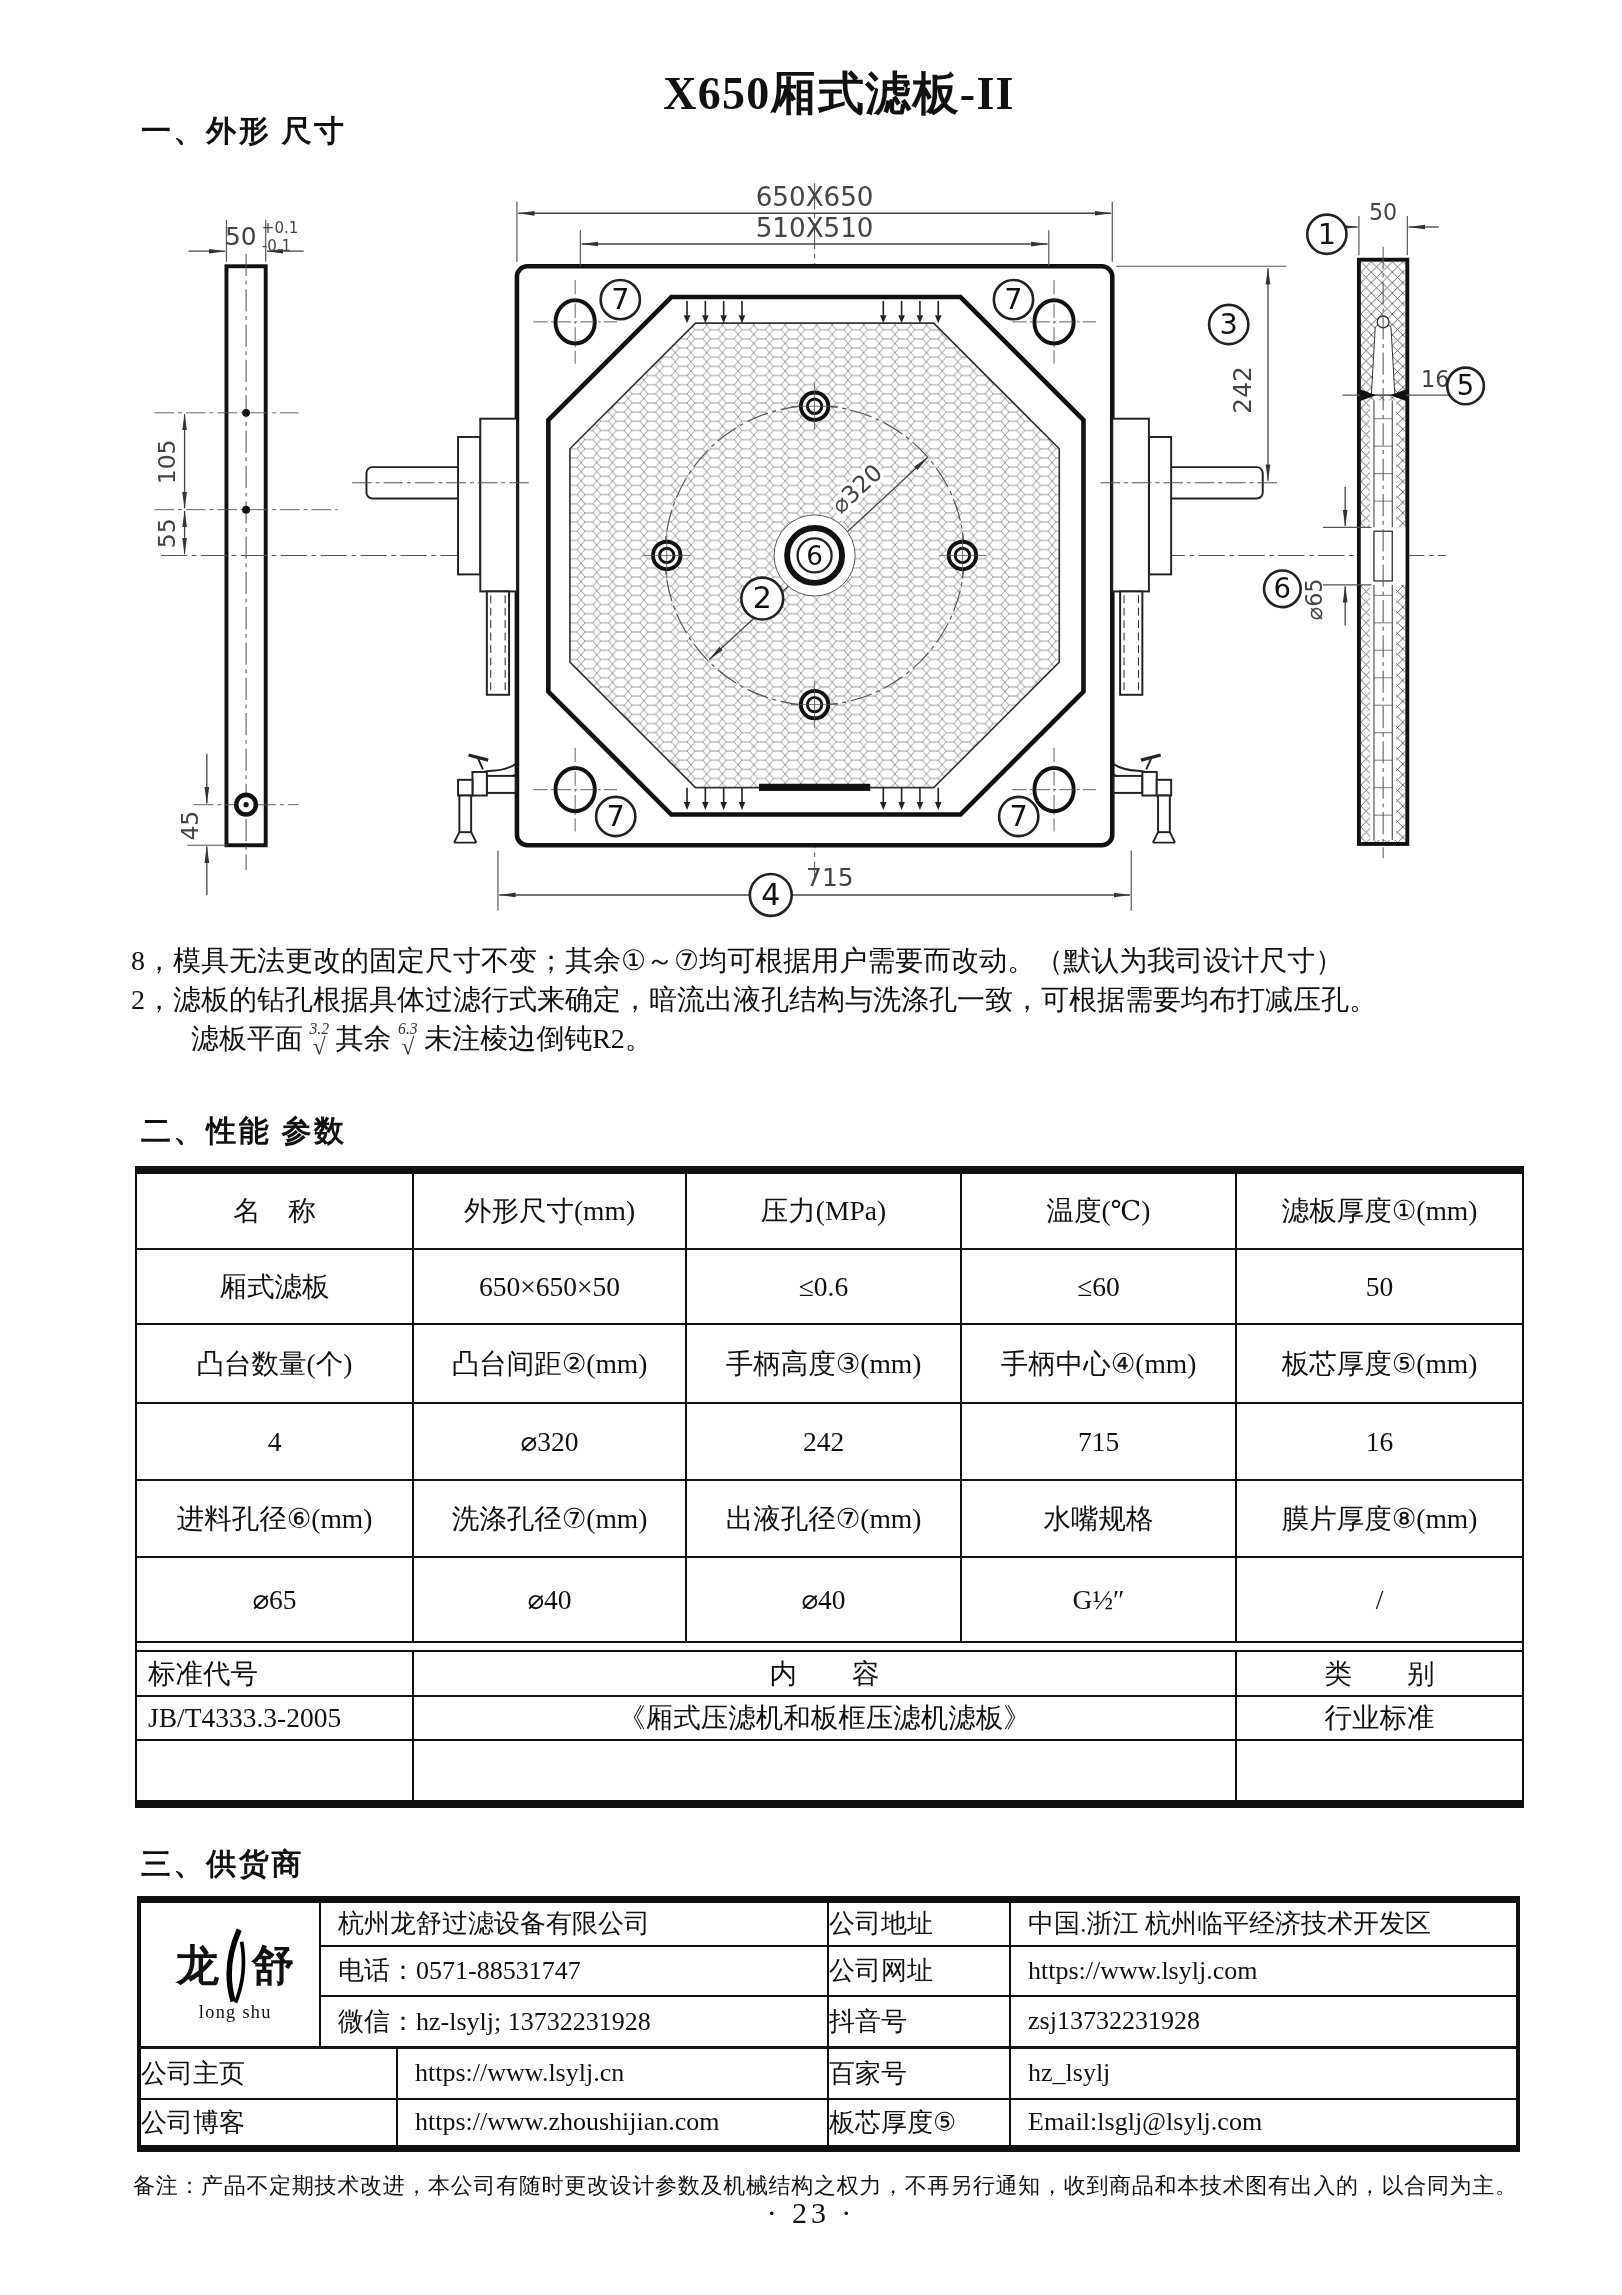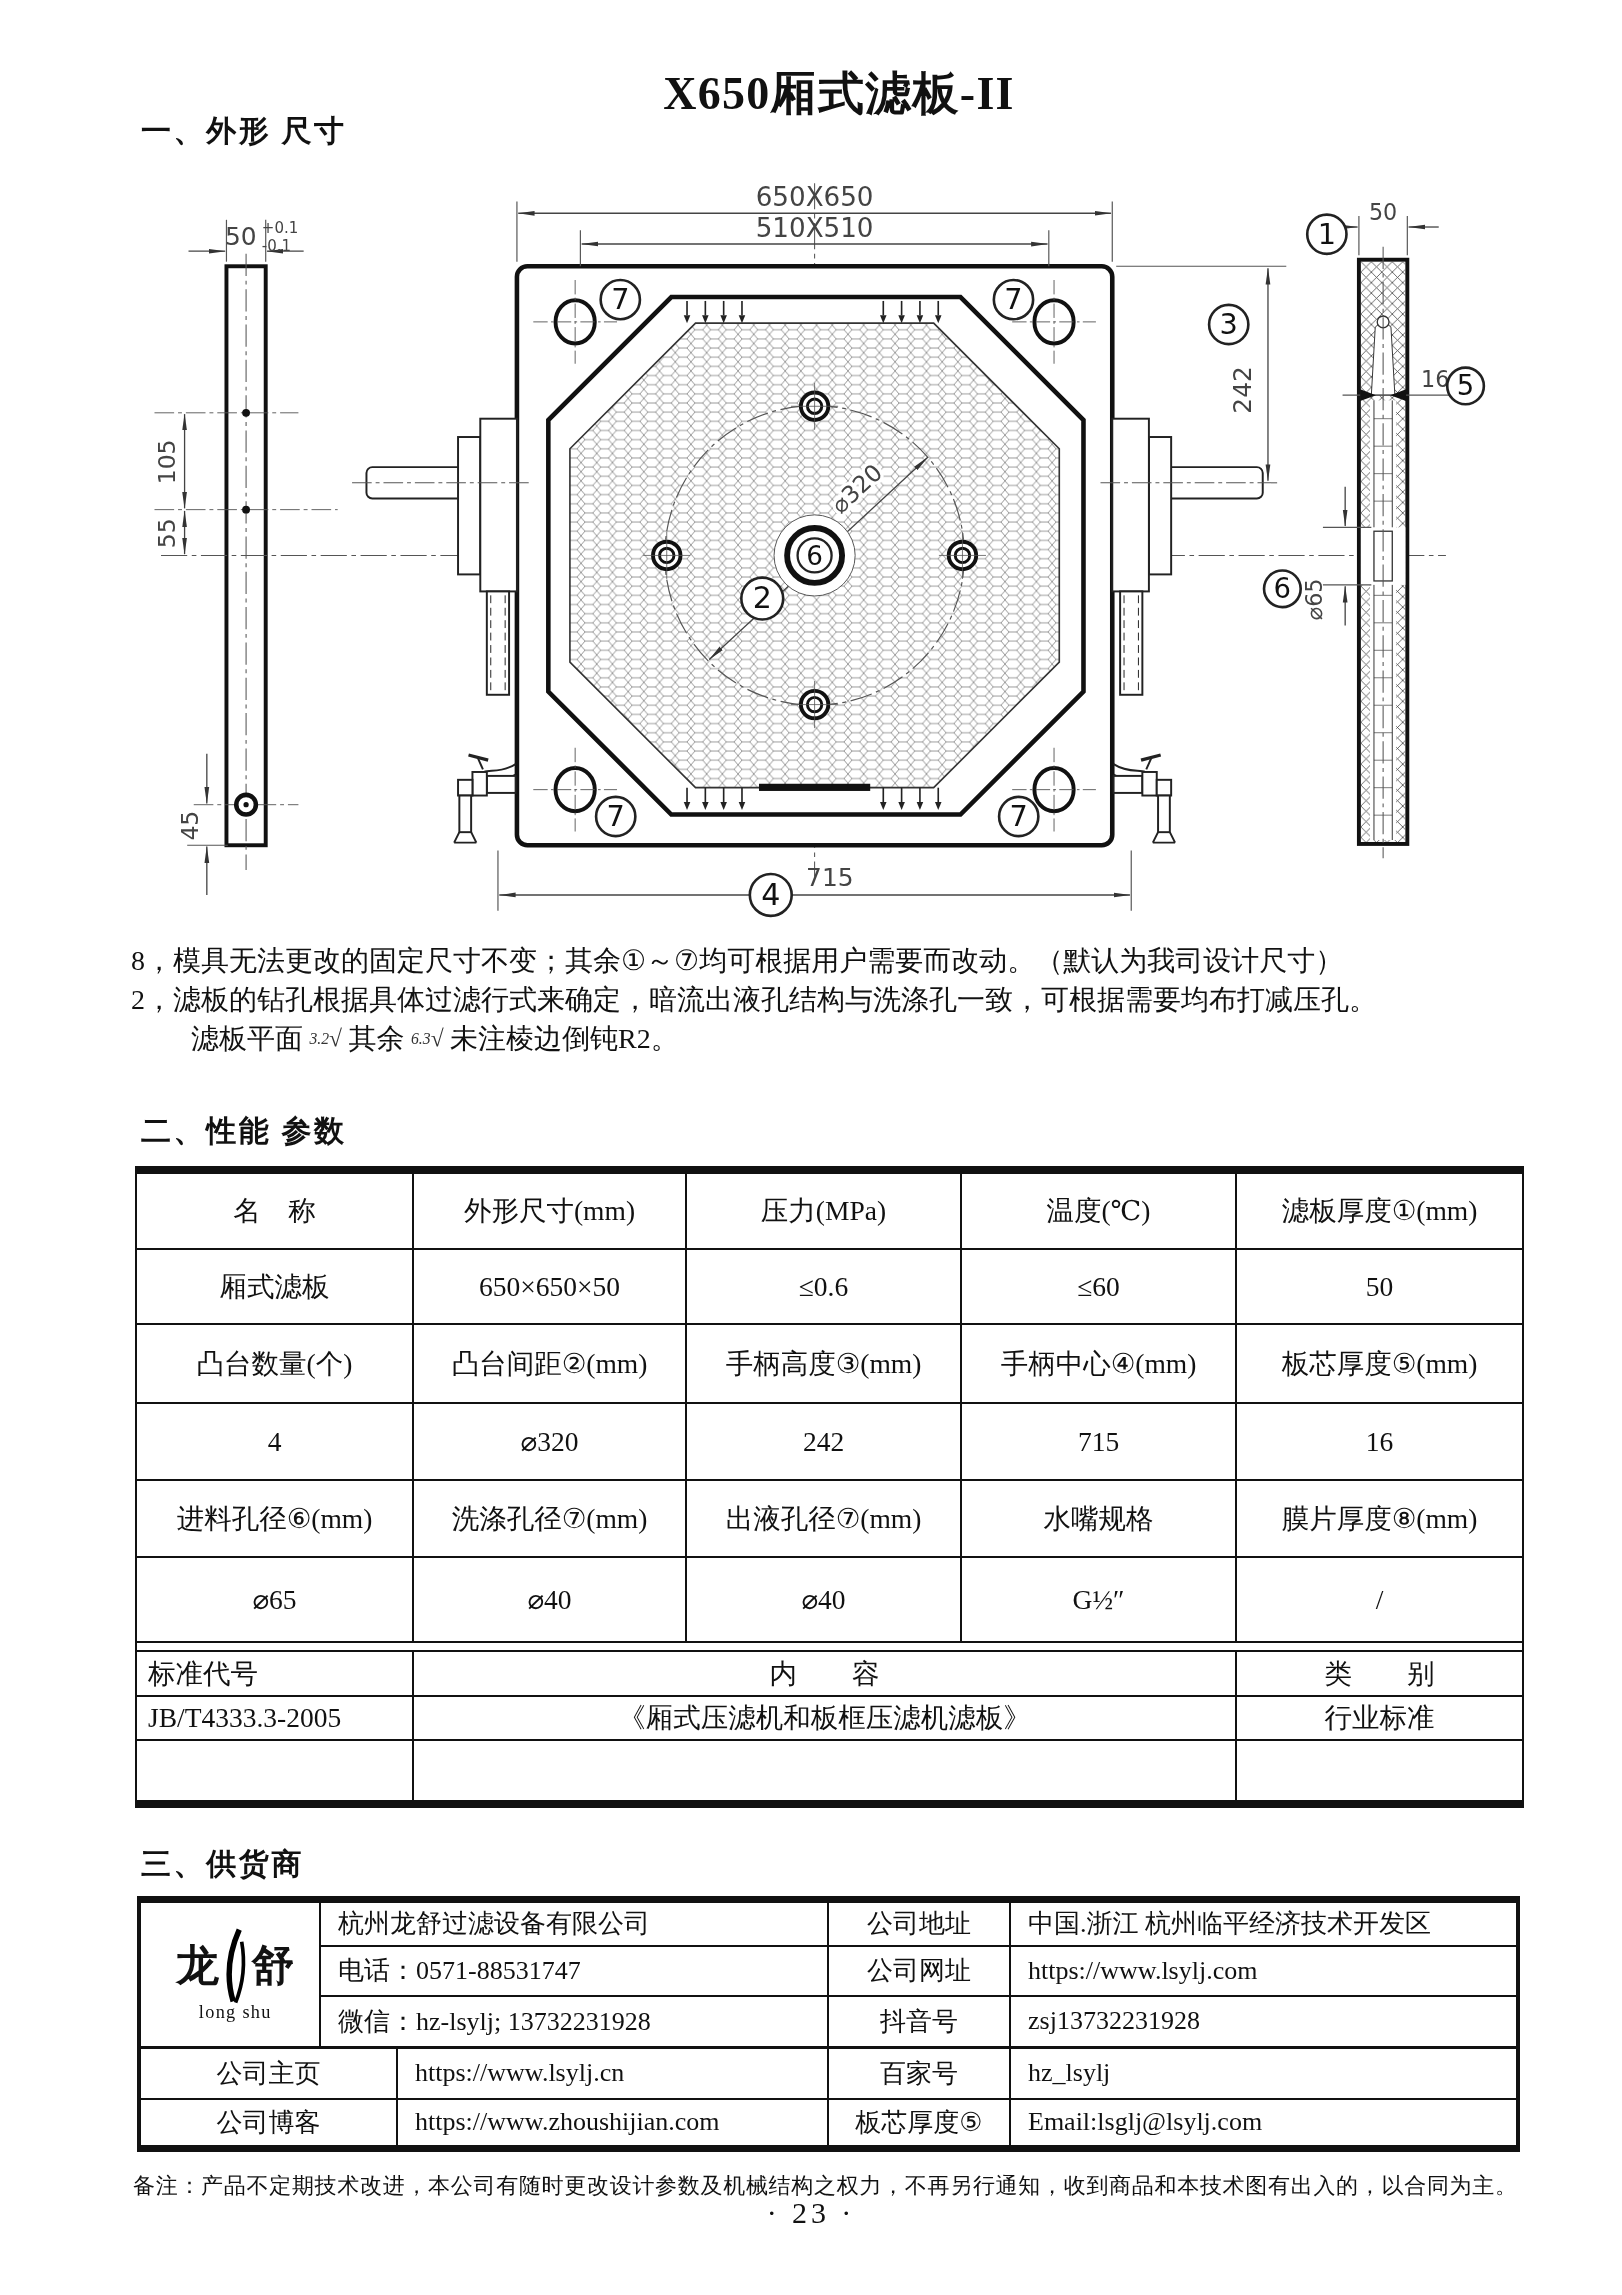--- a/index.html
+++ b/index.html
@@ -7,38 +7,38 @@
         font-family:"Liberation Serif","DejaVu Serif","DejaVu Sans",serif;color:#111;overflow:hidden;}
   .abs{position:absolute;}
   #title{top:63px;left:0;width:100%;text-align:center;font-size:46px;font-weight:600;letter-spacing:1.3px;margin-left:28px;}
   .sec-head{font-size:30px;font-weight:700;letter-spacing:2.6px;}
   #sec1{left:141px;top:111px;}
   #sec2{left:141px;top:1111px;}
   #sec3{left:141px;top:1844px;}
   #drawing{left:0;top:0;width:1622px;height:2295px;}
   #notes{left:131px;top:941px;width:1407px;font-size:28px;line-height:39px;}
   #note3{padding-left:60px;display:flex;align-items:center;gap:5.2px;}
-  .rough{display:inline-flex;flex-direction:row;align-items:center;line-height:1;margin:0 1.3px;}
+  .rough{display:inline-flex;flex-direction:column;align-items:center;line-height:1;margin:0 1.3px;}
   .rough-num{font-size:15.7px;line-height:15.7px;color:#333;}
   .rough-mark{font-size:23.6px;line-height:19.6px;color:#333;}
   
   #perf{left:135px;top:1166px;width:1388px;border-collapse:collapse;table-layout:fixed;
         font-size:27.5px;text-align:center;
         border-left:2.6px solid #111;border-right:2.6px solid #111;
         border-top:8.5px solid #111;border-bottom:8.5px solid #111;}
   #perf td{border:2px solid #111;vertical-align:middle;padding:0 3.9px;}
   #perf td.spacer{border-left:none;border-right:none;}
   #perf td.tl{text-align:left;padding-left:11px;}
   
   #sup{left:137px;top:1896px;width:1379px;border-collapse:collapse;table-layout:fixed;
        font-size:26px;
        border-left:4.6px solid #111;border-right:4.6px solid #111;
        border-top:7.2px solid #111;border-bottom:7.2px solid #111;}
   #sup td{border:2px solid #111;vertical-align:middle;padding:0 6.5px 0 17px;}
-  #sup td.lab{text-align:center;padding:0;}
+  #sup td.lab{text-align:left;padding:0;}
   #sup tr.thick td{border-top:3.9px solid #111;}
   #logo-cell{text-align:center;padding:0;}
   .logo-zh{display:flex;align-items:center;justify-content:center;gap:1.3px;font-size:43px;font-weight:700;}
   .logo-en{font-size:18.3px;letter-spacing:1.3px;margin-top:-3.9px;}
   #remark{left:133px;top:2171px;width:1479px;font-size:22px;letter-spacing:0.7px;}
   #pageno{left:0;top:2196px;width:100%;text-align:center;font-size:30px;letter-spacing:3.9px;}
 </style>
 </head>
 <body>
 

